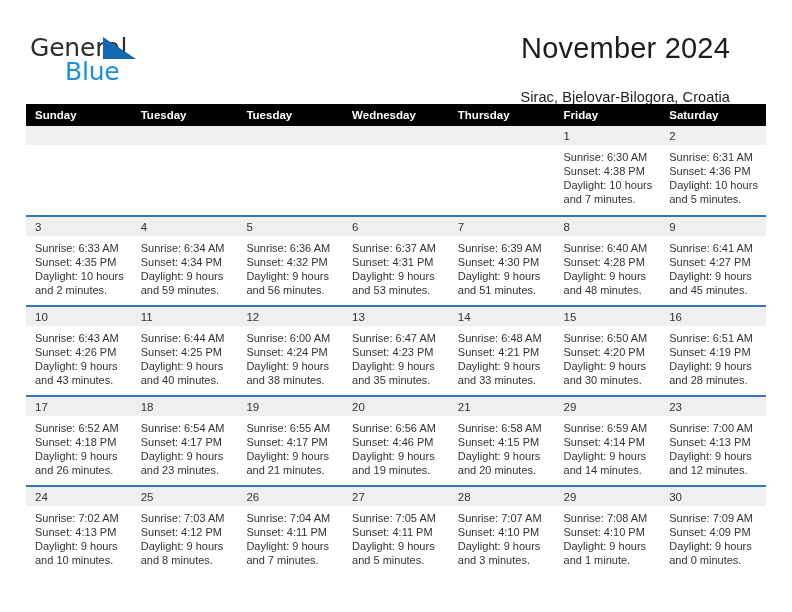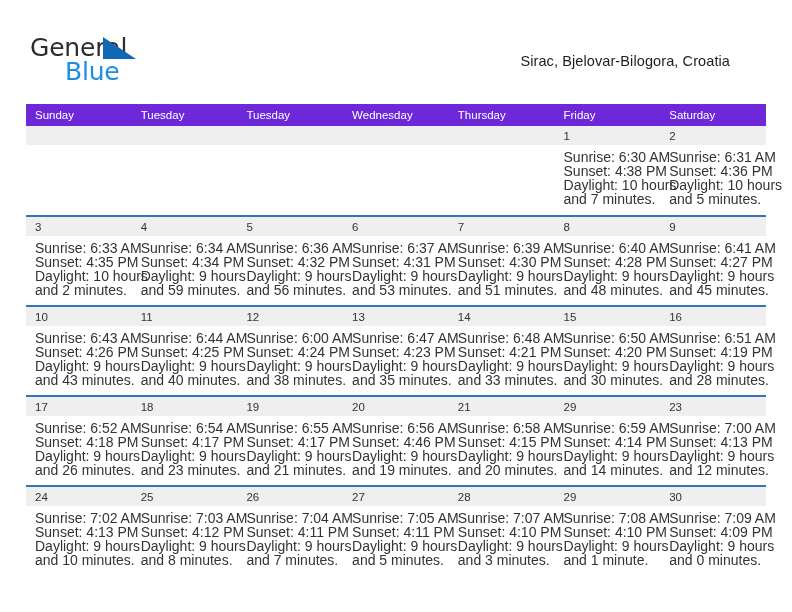--- a/index.html
+++ b/index.html
@@ -89,24 +89,24 @@
     left: 26px;
     top: 104px;
     width: 740px;
   }
   .cal-table {
     width: 740px;
     border-collapse: collapse;
     table-layout: fixed;
   }
   .cal-table th {
-    background: #6d28d9;
+    background: #000000;
     color: #ffffff;
     font-size: 11.5px;
-    font-weight: 400;
+    font-weight: 700;
     text-align: left;
     padding: 5px 0 5px 9px;
     height: 21px;
     line-height: 12px;
   }
   .cal-table td {
     vertical-align: top;
     padding: 0;
     border-top: 2px solid #3275b8;
     height: 90px;
@@ -120,41 +120,42 @@
     color: #333333;
     padding: 4px 0 3px 9px;
     height: 19px;
     line-height: 12px;
   }
   .daynum.empty {
     color: transparent;
   }
   .cellbody {
     padding: 5px 8px 0 9px;
-    font-size: 14px;
+    font-size: 11px;
     line-height: 14.1px;
     color: #333333;
   }
   .cellbody div { white-space: nowrap; }
   .blank .cellbody { }
 </style>
 </head>
 <body>
 
 <div class="page">
 
   <div class="header">
 
     <div class="logo">
       <span class="logo-general">General</span>
       <span class="logo-triangle"></span>
       <span class="logo-blue">Blue</span>
     </div>
 
     <div class="title-block">
+      <div class="month-title">November 2024</div>
       <div class="location-sub">Sirac, Bjelovar-Bilogora, Croatia</div>
     </div>
 
   </div>
 
   <div class="calendar">
     <table class="cal-table">
       <thead>
         <tr>
           <th>Sunday</th>

